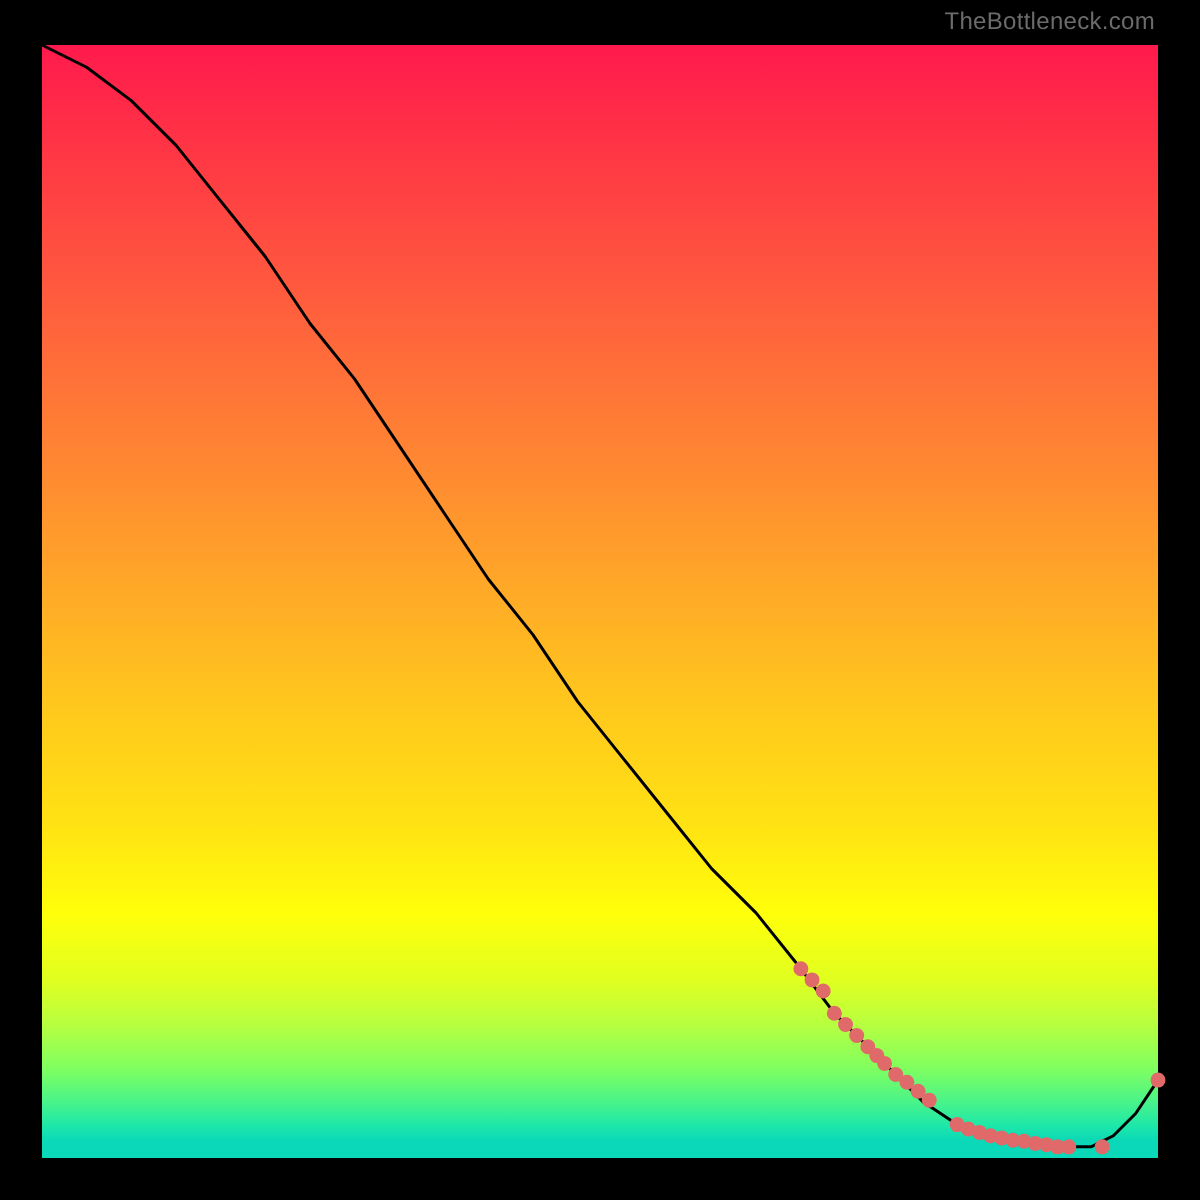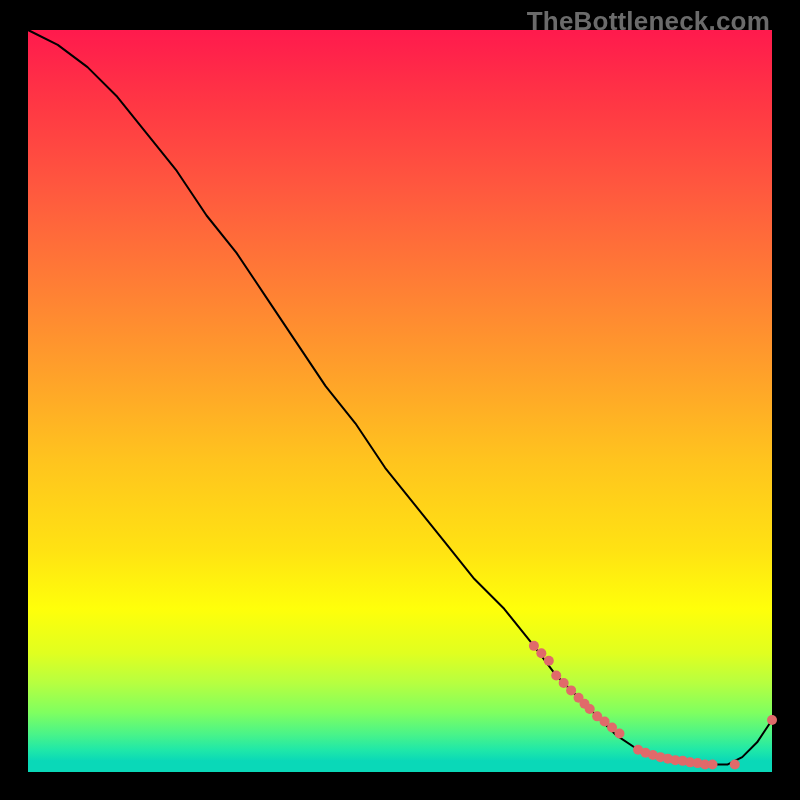--- a/index.html
+++ b/index.html
@@ -39,22 +39,22 @@
       #20e8a8 97%,
       #0ad8b8 98.5%,
       #0ad8b8 100%
     );
   }
   .watermark {
     position: absolute;
     top: 6px;
     right: 30px;
     font-family: Arial, Helvetica, sans-serif;
-    font-size: 26px;
-    font-weight: 700;
+    font-size: 16px;
+    font-weight: 400;
     color: #6b6b6b;
     letter-spacing: 0.2px;
   }
   svg.curve {
     position: absolute;
     left: 0;
     top: 0;
     width: 100%;
     height: 100%;
     overflow: visible;

